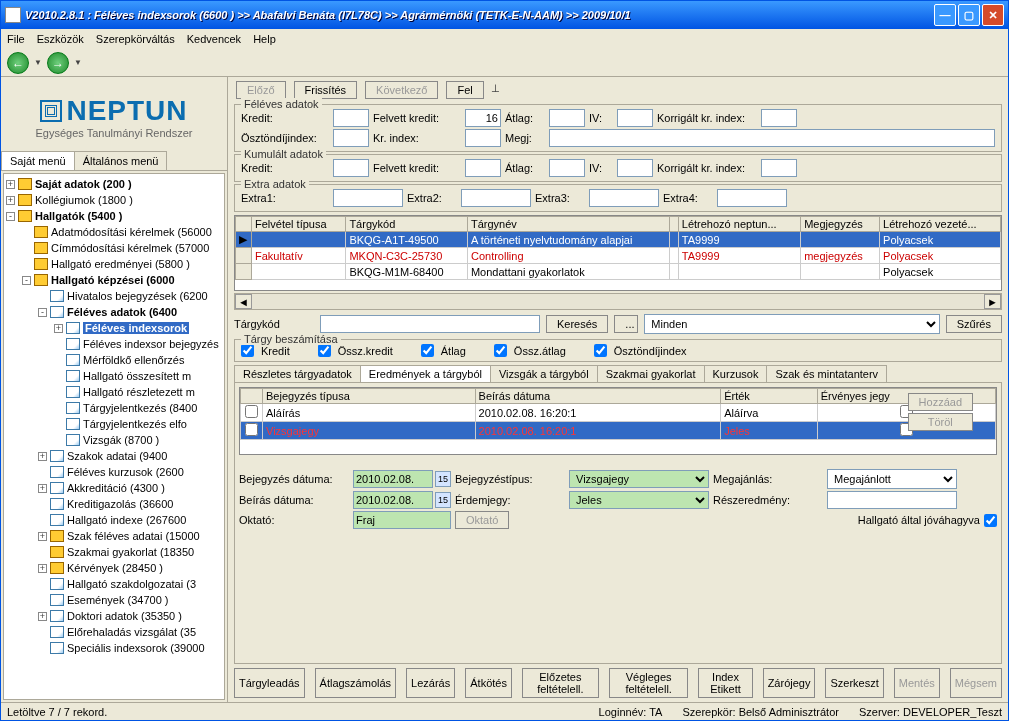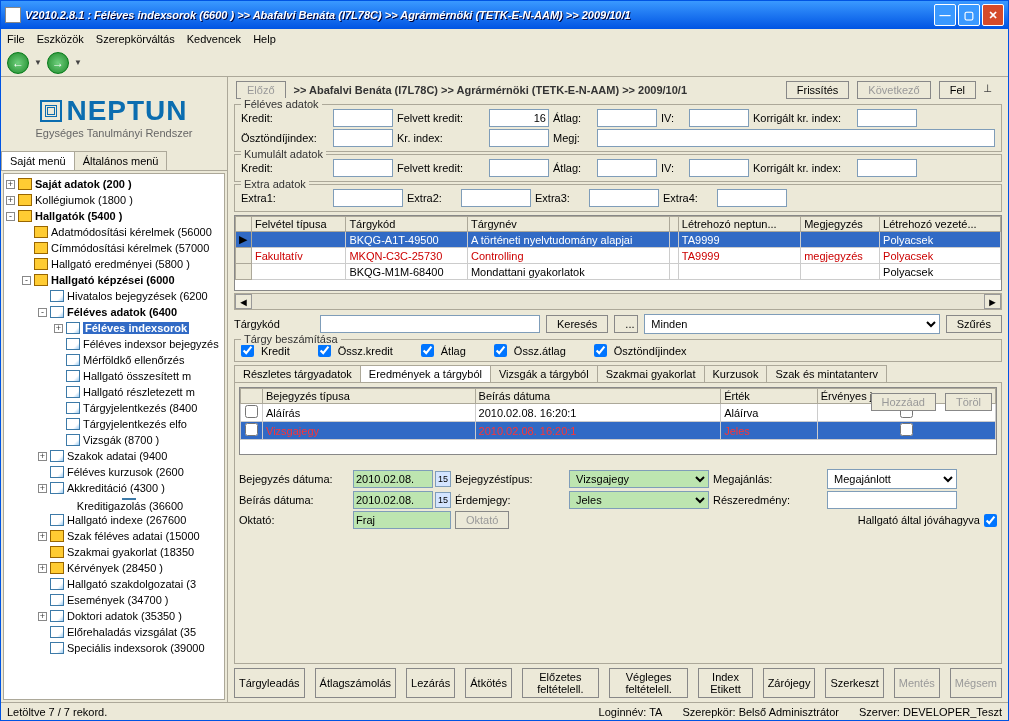--- a/index.html
+++ b/index.html
@@ -37,21 +37,21 @@
 .header-bar{ display:flex; align-items:center; padding:4px 8px; gap:8px;}
 .btn{ padding:2px 10px; background:#ece9d8; border:1px solid #888; cursor:pointer;}
 .btn:disabled,.btn.dis{ color:#999;}
 .breadcrumb{ flex:1; font-weight:bold; color:#333;}
 .pin{ width:16px;height:16px; cursor:pointer; color:#444;}
 .fieldgroup{ border:1px solid #aca899; margin:1px 6px; padding:2px 6px 4px 6px; position:relative; background:#ece9d8;}
 .fieldgroup .legend{ position:absolute; top:-7px; left:6px; background:#ece9d8; padding:0 3px; color:#333;}
 .row{ display:flex; align-items:center; gap:4px; margin-top:2px;}
 .row label{ min-width:88px; text-align:left;}
 .inp{ height:18px; border:1px solid #7f9db9; background:#fff; padding:0 2px; text-align:right;}
-.inp.w1{ width:60px;} .inp.w2{ width:70px;} .inp.wL{ flex:1; text-align:left;}
+.inp.w1{ width:36px;} .inp.w2{ width:70px;} .inp.wL{ flex:1; text-align:left;}
 .grid{ margin:2px 6px; border:1px solid #888; height:76px; position:relative; overflow:hidden; background:#fff;}
 .grid table{ border-collapse:collapse; width:100%;}
 .grid th{ background:#ece9d8; border:1px solid #aca899; padding:1px 3px; font-weight:normal; text-align:left;}
 .grid td{ border:1px solid #ccc; padding:1px 3px; height:16px;}
 .grid tr.selrow td{ background:#316ac5; color:#fff;}
 .grid tr.red td{ color:#cc0000;}
 .grid .rowhead{ width:16px; background:#ece9d8; border:1px solid #aca899;}
 .grid .arrow{ color:#000;}
 .hscroll{ height:17px; background:#e7e4d4; border:1px solid #aca899; display:flex;}
 .hscroll .btn-s{ width:17px; text-align:center; line-height:15px;border:1px solid #999;background:#ece9d8;cursor:pointer;}
@@ -62,21 +62,21 @@
 .chk{ margin-right:4px;}
 .subtabs{ display:flex; margin:2px 6px 0 6px;}
 .subtab{ padding:2px 8px; border:1px solid #aca899; border-bottom:none; background:#ece9d8; margin-right:-1px; cursor:pointer;}
 .subtab.active{ background:#fff;}
 .sub-body{ border:1px solid #aca899; margin:0 6px; padding:4px; display:flex; flex-direction:column;}
 .grid2{ border:1px solid #888; background:#fff; height:68px;}
 .grid2 table{ border-collapse:collapse; width:100%;}
 .grid2 th{ background:#ece9d8; border:1px solid #aca899; padding:1px 3px; font-weight:normal; text-align:left;}
 .grid2 td{ border:1px solid #ccc; padding:1px 3px; height:16px;}
 .grid2 tr.selrow td{ background:#316ac5; color:#ff3333;}
-.side-btns{ position:absolute; right:9px; display:flex; gap:9px;}
+.side-btns{ position:absolute; right:28px; display:flex; flex-direction:column; gap:2px;}
 .form-area{ margin-top:12px;}
 .form-area .row label{ width:110px; min-width:110px;}
 .inpg{ background:#bde5b0; border:1px solid #7f9db9; height:18px; padding:0 2px;}
 .date-wrap{ display:flex; align-items:center; gap:2px;}
 .date-btn{ width:16px; height:16px; border:1px solid #7f9db9; background:#d4e5ff; font-size:9px; line-height:14px; text-align:center; cursor:pointer;}
 .btn-row{ display:flex; gap:10px; padding:4px 6px; flex-wrap:nowrap;}
 .btn-row .btn{ padding:2px 4px; font-size:11px;}
 .status{ height:18px; background:#ece9d8; border-top:1px solid #aca899; display:flex; align-items:center; padding:0 6px; gap:20px;}
 .fchk{ display:inline-flex; align-items:center; gap:3px;}
 </style>
@@ -208,21 +208,21 @@
           <div class="nd" style="padding-left: 32px;">
             <span class="sq" style="visibility: hidden;"> </span>
             <span class="ic doc"></span>
             <span class="lbl">Féléves kurzusok (2600</span>
           </div>
           <div class="nd" style="padding-left: 32px;">
             <span class="sq">+</span>
             <span class="ic doc"></span>
             <span class="lbl">Akkreditáció (4300  )</span>
           </div>
-          <div class="nd" style="padding-left: 32px; flex-direction: column;">
+          <div class="nd" style="padding-left: 32px;">
             <span class="sq" style="visibility: hidden;"> </span>
             <span class="ic doc"></span>
             <span class="lbl">Kreditigazolás (36600</span>
           </div>
           <div class="nd" style="padding-left: 32px;">
             <span class="sq" style="visibility: hidden;"> </span>
             <span class="ic doc"></span>
             <span class="lbl">Hallgató indexe (267600</span>
           </div>
           <div class="nd" style="padding-left: 32px;">
@@ -263,21 +263,20 @@
           <div class="nd" style="padding-left: 32px;">
             <span class="sq" style="visibility: hidden;"> </span>
             <span class="ic doc"></span>
             <span class="lbl">Speciális indexsorok (39000</span>
           </div>
         </div>
     </div>
     <div class="right">
       <div class="header-bar">
         <button class="btn dis">Előző</button>
-        <div class="breadcrumb">&gt;&gt; Abafalvi Benáta (I7L78C) &gt;&gt; Agrármérnöki (TETK-E-N-AAM) &gt;&gt; 2009/10/1</div>
         <button class="btn">Frissítés</button>
         <button class="btn dis">Következő</button>
         <button class="btn">Fel</button>
         <span class="pin">⟂</span>
       </div>
 
       <div class="fieldgroup">
         <span class="legend">Féléves adatok</span>
         <div class="row">
           <label>Kredit:</label>

